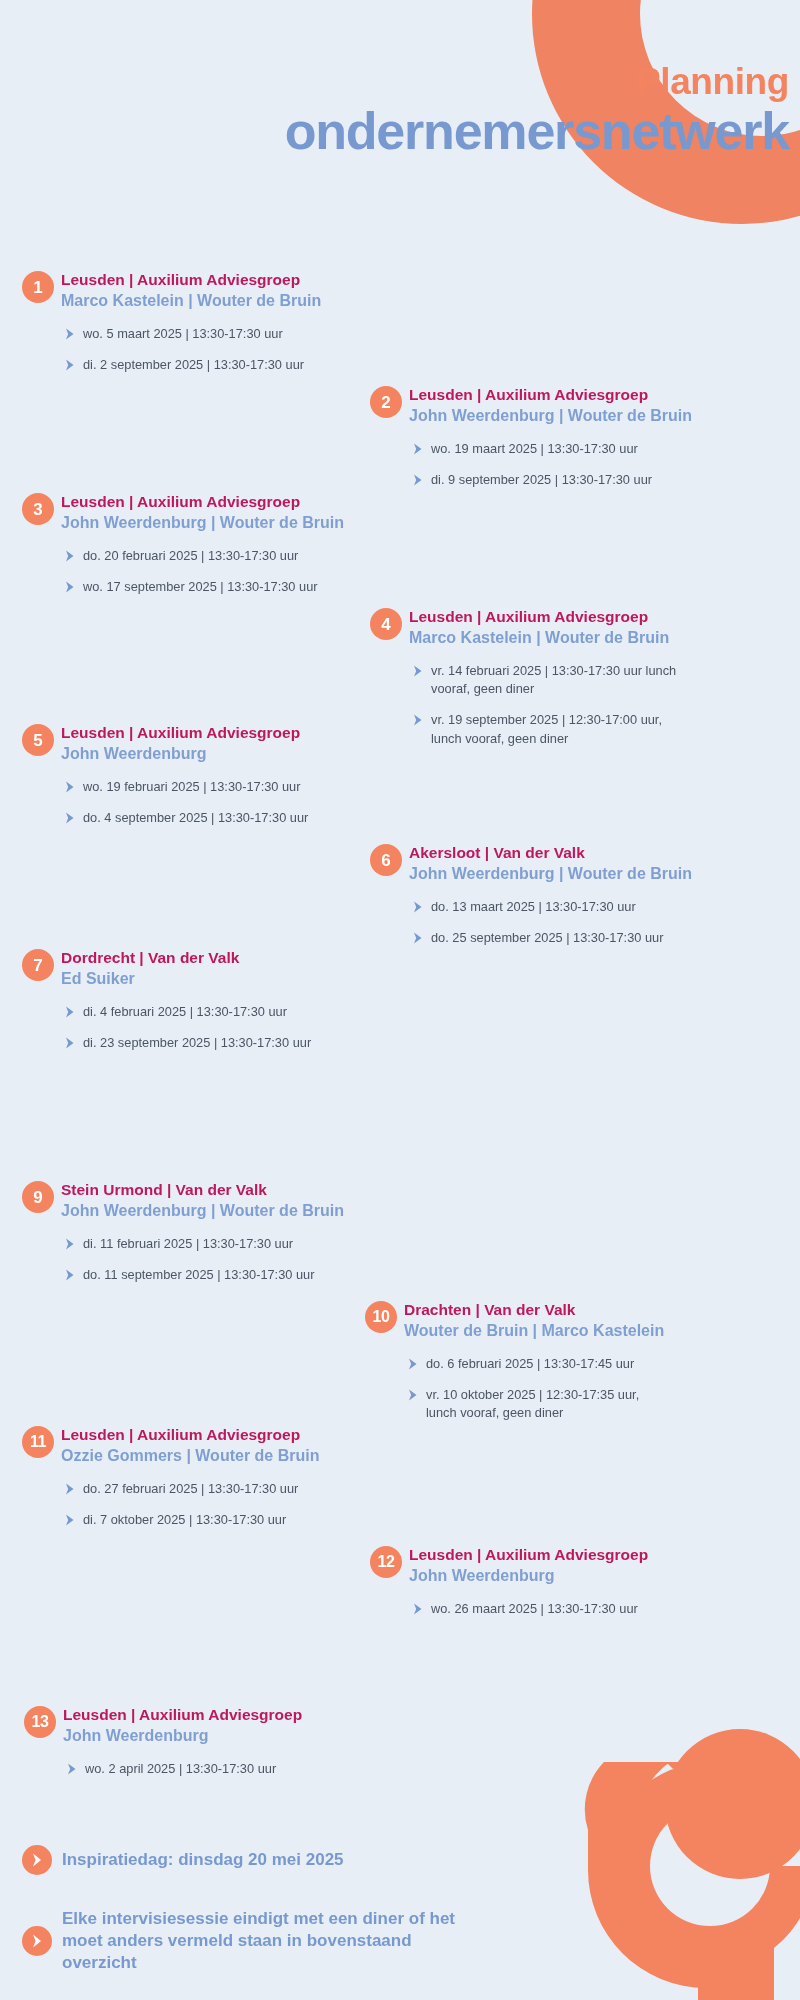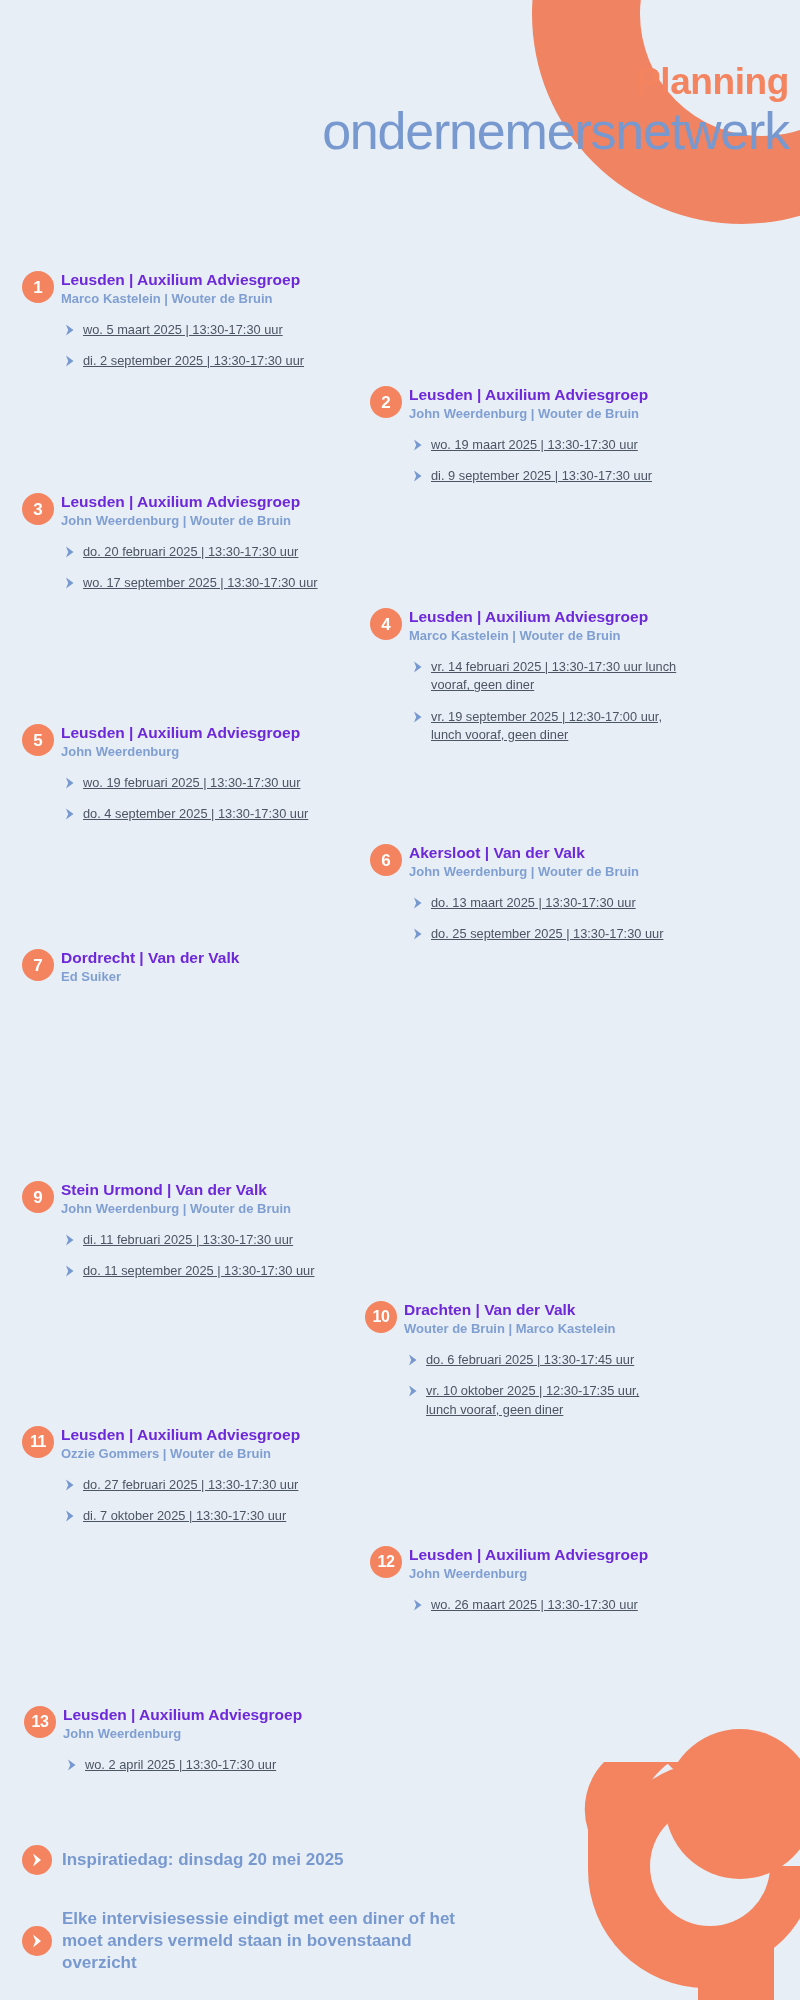--- a/index.html
+++ b/index.html
@@ -64,21 +64,21 @@
   }
   .title-sub {
     font-size: 37px;
     font-weight: bold;
     color: #f4845f;
     letter-spacing: -0.4px;
     line-height: 1.08;
   }
   .title-main {
     font-size: 52px;
-    font-weight: normal;
+    font-weight: bold;
     color: #7799cf;
     letter-spacing: -1.2px;
     line-height: 1.05;
     margin-top: 2px;
   }
 
   
   .entry {
     position: absolute;
     display: flex;
@@ -99,45 +99,44 @@
     justify-content: center;
     margin-right: 7px;
     margin-top: 1px;
     line-height: 1;
   }
   .badge.wide { letter-spacing: -0.5px; font-size: 16px; }
   .entry-body { flex: 1 1 auto; }
   .loc {
     font-size: 15.5px;
     font-weight: bold;
-    color: #6d28d9;
+    color: #be185d;
     line-height: 1.25;
     white-space: nowrap;
   }
   .people {
-    font-size: 13px;
+    font-size: 16px;
     font-weight: bold;
     color: #7f9fd2;
     line-height: 1.3;
     margin-top: 2px;
     white-space: nowrap;
   }
   .dates {
     margin: 3px 0 0 0;
     padding: 0;
     list-style: none;
   }
   .dates li {
     position: relative;
     padding-left: 22px;
     font-size: 12.8px;
     color: #4b5563;
     line-height: 1.42;
     margin-top: 13px;
-    text-decoration: underline;
   }
   .chev {
     position: absolute;
     left: 4px;
     top: 3px;
     width: 10px;
     height: 12px;
     display: block;
   }
 
@@ -278,20 +277,28 @@
                   <path d="M1 0.5 L8.5 6 L1 11.5 L3.2 6 Z" fill="#7799cf"></path>
                 </svg></span><span>do. 25 september 2025 | 13:30-17:30 uur</span></li>
           </ul>
         </div>
       </div>
       <div class="entry" style="top: 948px; left: 22px; width: 330px;">
         <div class="badge">7</div>
         <div class="entry-body">
           <div class="loc">Dordrecht | Van der Valk</div>
           <div class="people">Ed Suiker</div>
+          <ul class="dates">
+            <li><span><svg class="chev" viewBox="0 0 10 12" xmlns="http://www.w3.org/2000/svg">
+                  <path d="M1 0.5 L8.5 6 L1 11.5 L3.2 6 Z" fill="#7799cf"></path>
+                </svg></span><span>di. 4 februari 2025 | 13:30-17:30 uur</span></li>
+            <li><span><svg class="chev" viewBox="0 0 10 12" xmlns="http://www.w3.org/2000/svg">
+                  <path d="M1 0.5 L8.5 6 L1 11.5 L3.2 6 Z" fill="#7799cf"></path>
+                </svg></span><span>di. 23 september 2025 | 13:30-17:30 uur</span></li>
+          </ul>
         </div>
       </div>
       <div class="entry" style="top: 1180px; left: 22px; width: 330px;">
         <div class="badge">9</div>
         <div class="entry-body">
           <div class="loc">Stein Urmond | Van der Valk</div>
           <div class="people">John Weerdenburg | Wouter de Bruin</div>
           <ul class="dates">
             <li><span><svg class="chev" viewBox="0 0 10 12" xmlns="http://www.w3.org/2000/svg">
                   <path d="M1 0.5 L8.5 6 L1 11.5 L3.2 6 Z" fill="#7799cf"></path>

